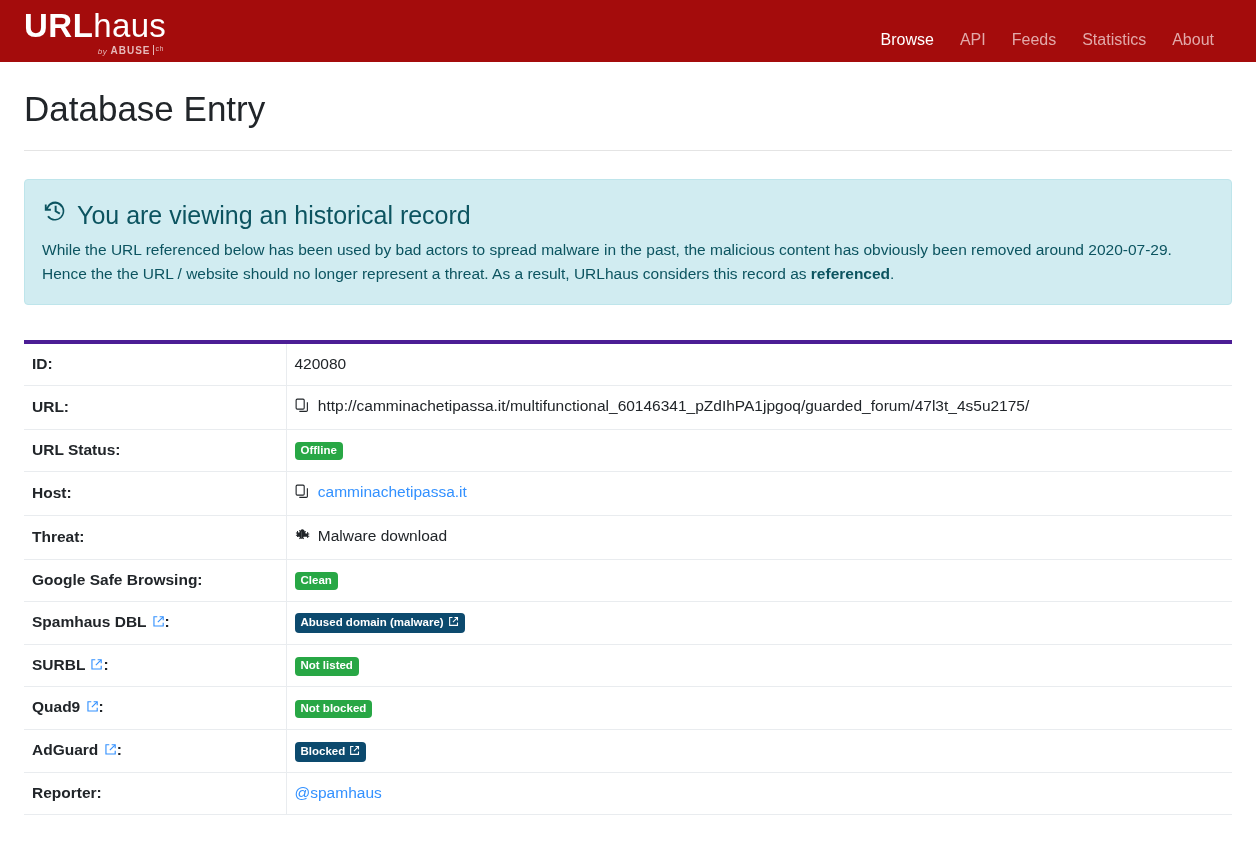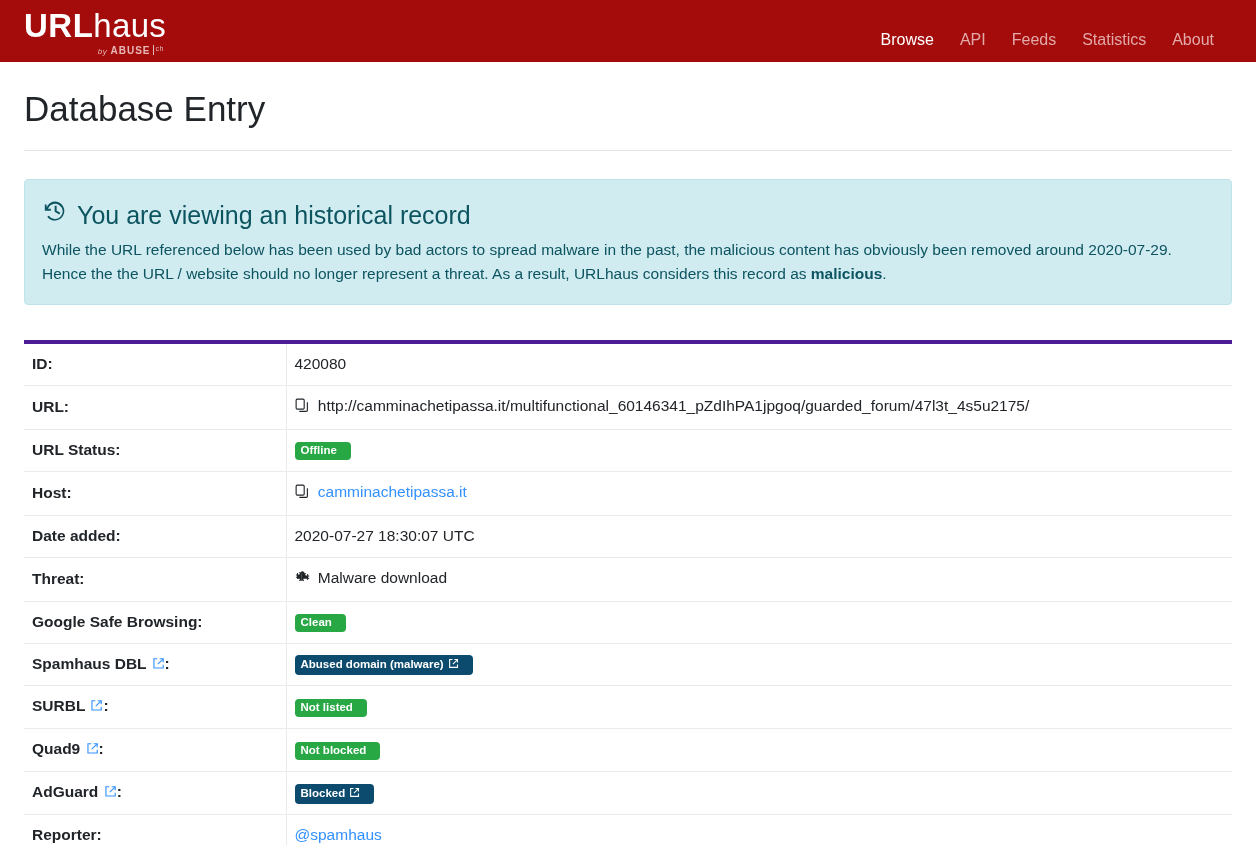--- a/index.html
+++ b/index.html
@@ -155,21 +155,21 @@
 
   
   .badge {
     display: inline-flex;
     align-items: center;
     gap: 4px;
     font-size: 11.5px;
     font-weight: bold;
     color: #ffffff;
     border-radius: 4px;
-    padding: 3px 14px 4px 6px;
+    padding: 3px 6px 4px 6px;
     line-height: 1;
     white-space: nowrap;
     vertical-align: 1px;
   }
   .badge.green  { background: #28a745; }
   .badge.red    { background: #0c4a6e; }
   .bug-ico { vertical-align: -2px; margin-right: 4px; }
 </style>
 </head>
 <body>
@@ -196,21 +196,21 @@
   <div class="alert">
     <div class="alert-heading">
       <span class="icon-history">
         <svg width="26" height="26" viewBox="0 0 24 24" fill="#0c5460">
           <path d="M12.5 3.2a8.8 8.8 0 0 0-8.1 5.4l-.1.3V6.1H2.6v5.6h5.6V9.9H5.5l.2-.4a7 7 0 1 1 .6 6.8l-1.5 1a8.8 8.8 0 1 0 7.7-14.1z"></path>
           <path d="M11.7 7.1v5.5l4.3 2.6.9-1.5-3.4-2V7.1z"></path>
         </svg>
       </span>
       <span>You are viewing an historical record</span>
     </div>
-    <p class="alert-body"><span>While the URL referenced below has been used by bad actors to spread malware in the past, the malicious content has obviously been removed around 2020-07-29. Hence the the URL / website should no longer represent a threat. As a result, URLhaus considers this record as </span><b>malicious</b><span>.</span></p>
+    <p class="alert-body"><span>While the URL referenced below has been used by bad actors to spread malware in the past, the malicious content has obviously been removed around 2020-07-29. Hence the the URL / website should no longer represent a threat. As a result, URLhaus considers this record as </span><b>referenced</b><span>.</span></p>
   </div>
 
   <table class="entry">
     <tbody>
 
       <tr>
         <td class="key">ID:</td>
         <td class="val">420080</td>
       </tr>
 
@@ -238,24 +238,20 @@
         <td class="val">
           <span class="copy-ico">
             <svg width="15" height="15" viewBox="0 0 16 16" fill="none" stroke="#212529" stroke-width="1.2">
               <rect x="1.2" y="1.2" width="8.6" height="10.6" rx="1.2"></rect>
               <path d="M4.6 14.3h7.4a1.2 1.2 0 0 0 1.2-1.2V4.6"></path>
             </svg>
           </span><a class="link" href="#">camminachetipassa.it</a>
         </td>
       </tr>
 
-      <tr>
-        <td class="key">Date added:</td>
-        <td class="val">2020-07-27 18:30:07 UTC</td>
-      </tr>
 
       <tr>
         <td class="key">Threat:</td>
         <td class="val">
           <span class="bug-ico">
             <svg width="15" height="15" viewBox="0 0 16 16" fill="#212529">
               <path d="M8 1.3c-1 0-1.9.6-2.3 1.5l-.9-.7-.6.8.9.7c-.2.4-.3.8-.3 1.2H3.2V3.3h-1v1.5H1v1h1.2v1.4H1v1h1.2v1.5h1V9.2h1.6c.1.5.3.9.5 1.3l-1 .8.6.8 1-.8c.3.3.6.4 1 .5v-8h.2v8c.4-.1.7-.2 1-.5l1 .8.6-.8-1-.8c.2-.4.4-.8.5-1.3H13v1.5h1V9.2h1.2v-1H14V6.8h1.2v-1H14V4.3h-1v1.5h-1.8c0-.4-.1-.8-.3-1.2l.9-.7-.6-.8-.9.7A2.5 2.5 0 0 0 8 1.3z"></path>
             </svg>
           </span><span>Malware download</span>
         </td>

